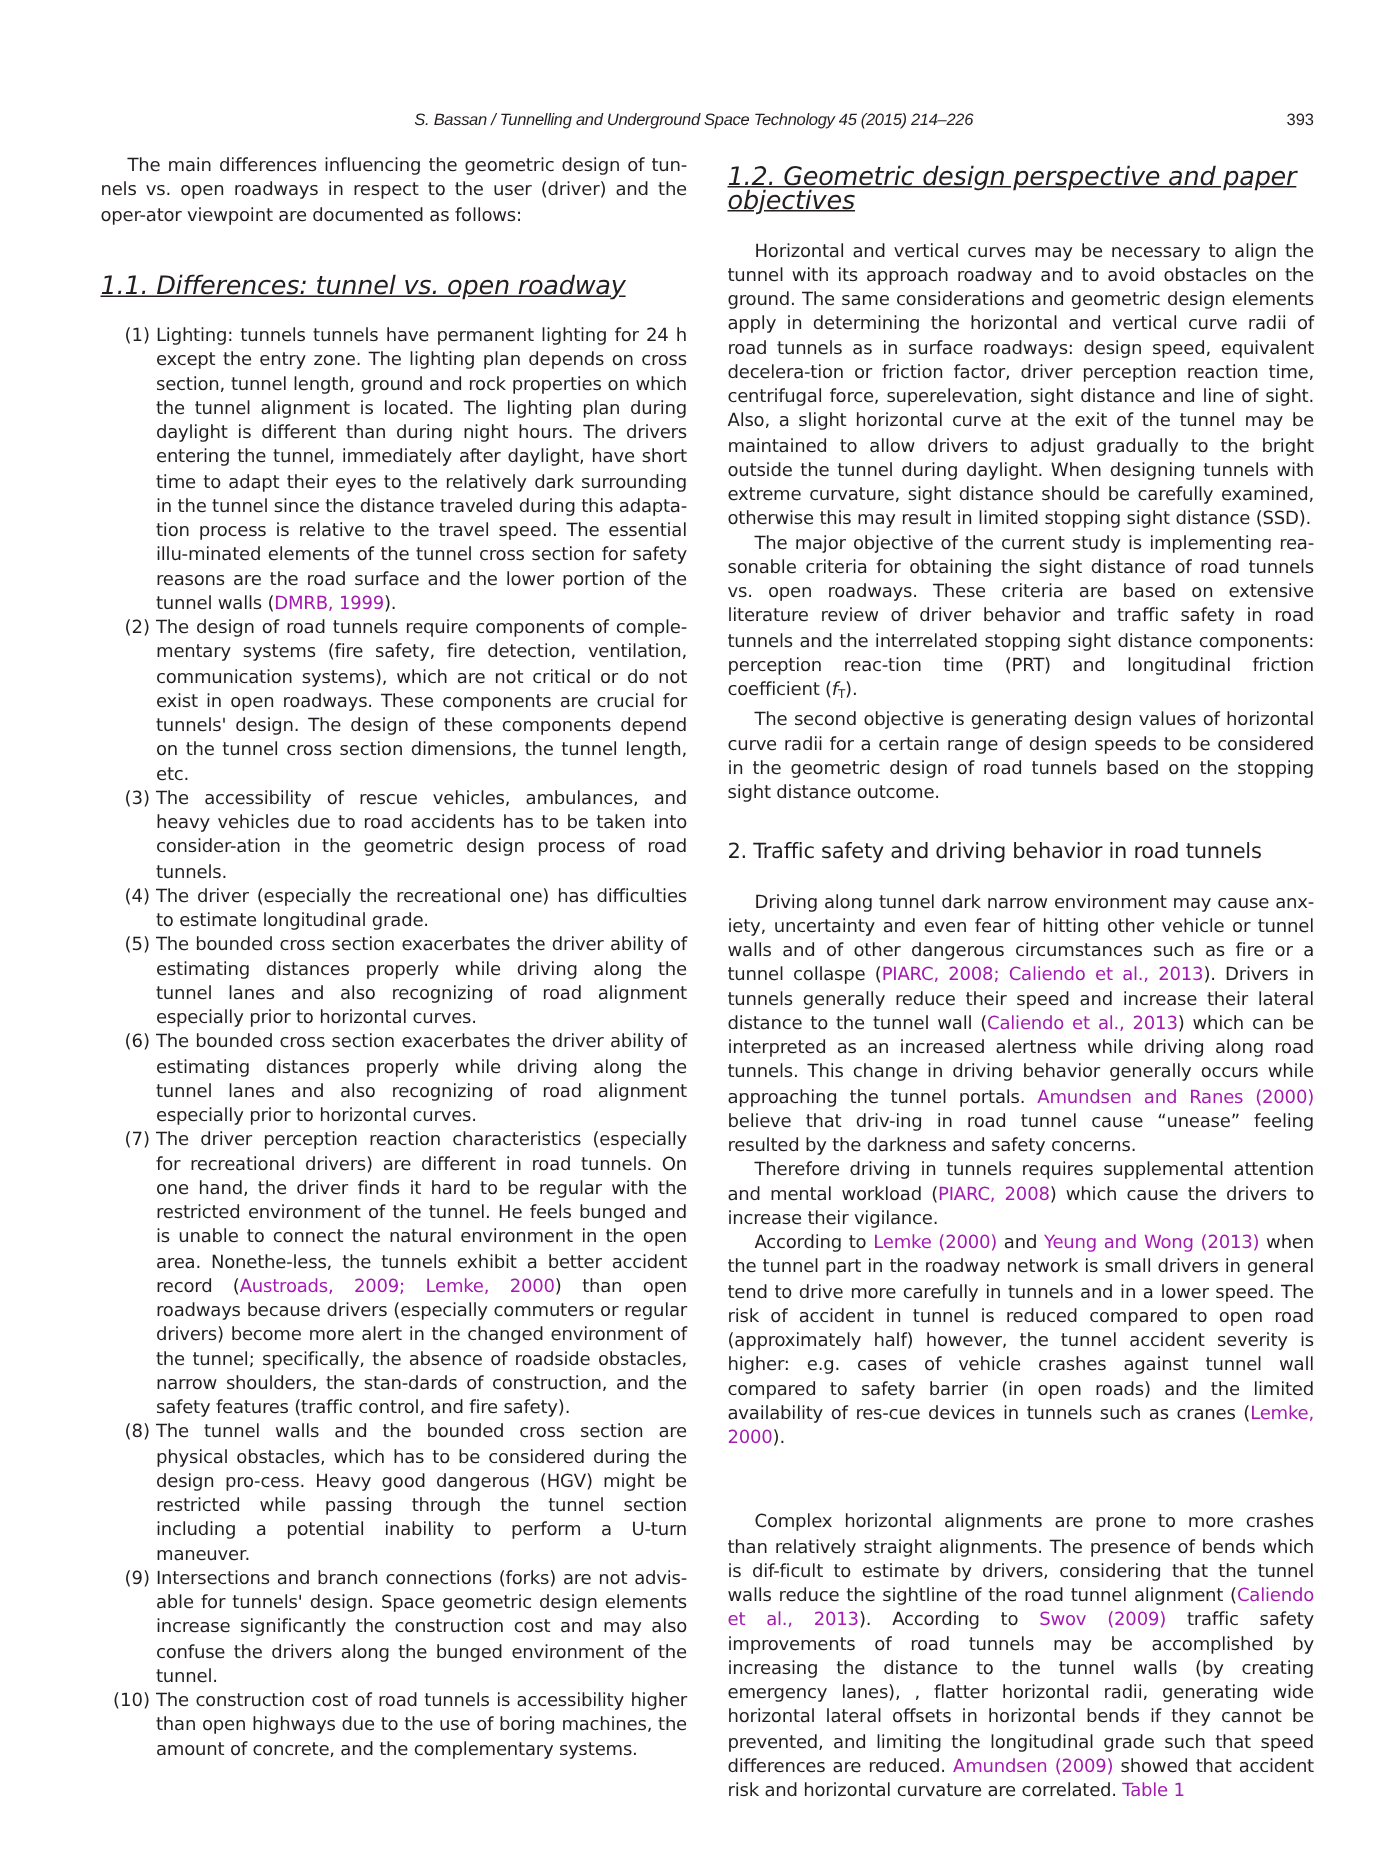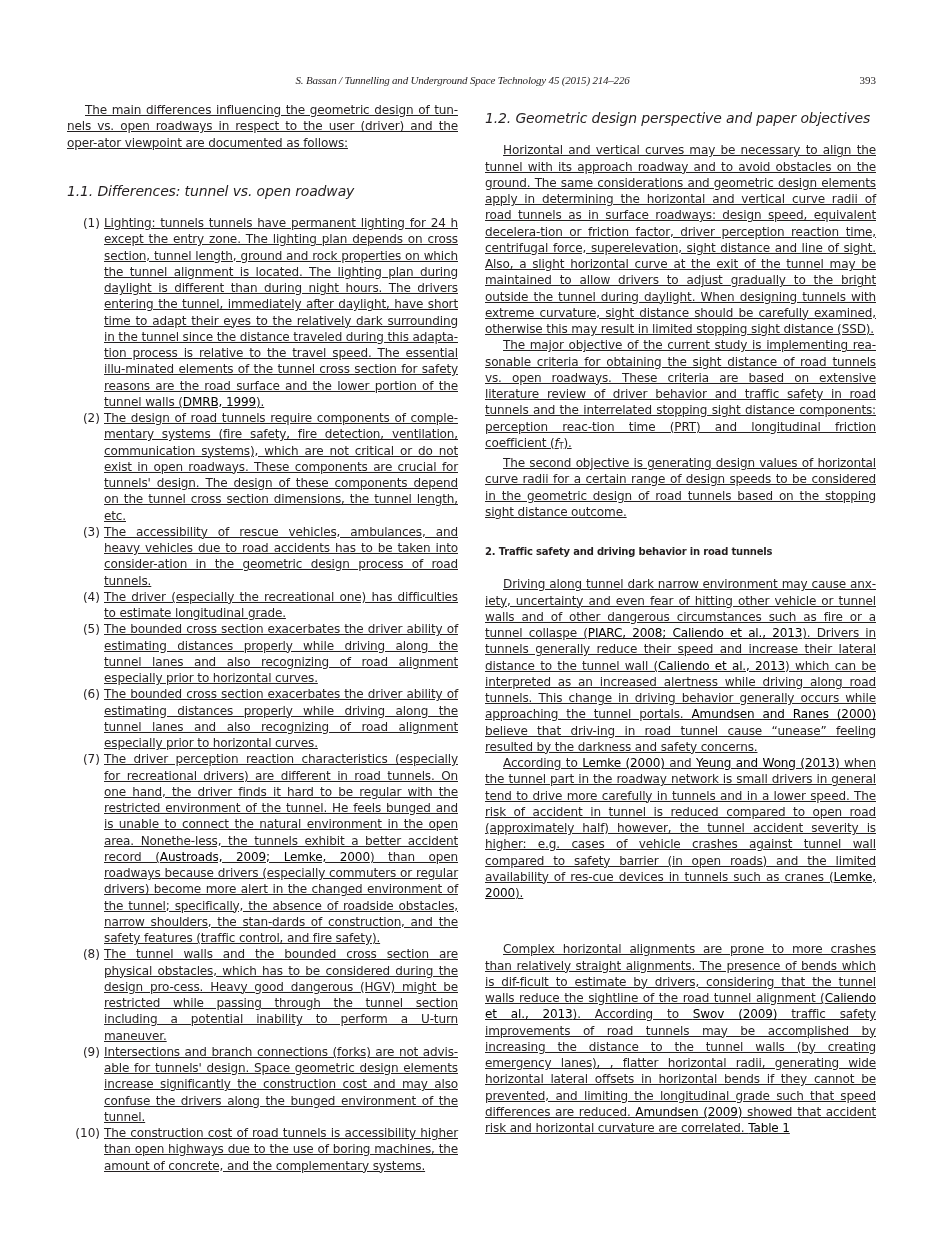--- a/index.html
+++ b/index.html
@@ -3,45 +3,45 @@
 <meta charset="utf-8">
 <style>
   html, body { margin: 0; padding: 0; background: #ffffff; }
   body {
     width: 925px; height: 1234px; position: relative; overflow: hidden;
     font-family: "DejaVu Sans", sans-serif;
     color: #231f20;
   }
   .running-head {
     position: absolute; top: 74px; left: 0; width: 925px; height: 16px;
-    font-family: Liberation Serif, serif; font-style: italic; font-size: 11px;
+    font-family: Liberation Sans, sans-serif; font-style: italic; font-size: 11px;
   }
   .running-head .rh-text { position: absolute; left: 0; width: 925px; text-align: center; top: 0; letter-spacing: -0.2px; }
   .running-head .rh-page { position: absolute; right: 49px; top: 0; font-style: normal; }
 
   .col { position: absolute; top: 102px; width: 391px; }
   .col-left { left: 67px; }
   .col-right { left: 485px; }
 
   .p {
     font-size: 12.05px; line-height: 16.25px; text-align: justify;
     margin: 0; letter-spacing: -0.15px;
     hyphens: manual;
-    text-decoration: underline;
   }
   .p.indent { text-indent: 18px; }
   .h-italic {
-    font-style: italic; font-size: 14px; line-height: 16.25px; margin: 0;
+    font-style: italic; font-size: 17px; line-height: 16.25px; margin: 0;
     letter-spacing: -0.15px;
+    text-decoration: underline;
   }
   .h-bold {
-    font-weight: bold; font-size: 10px; line-height: 16.25px; margin: 0;
+    font-weight: normal; font-size: 14px; line-height: 16.25px; margin: 0;
     letter-spacing: -0.2px;
   }
-  a.ref { color: #000000; text-decoration: none; }
+  a.ref { color: #a21caf; text-decoration: none; }
 
   ol.list { list-style: none; margin: 0; padding: 0; }
   ol.list li { position: relative; padding-left: 37px; }
   ol.list li .num {
     position: absolute; left: 0; width: 33px; text-align: right;
     font-size: 12.05px; line-height: 16.25px;
   }
   sub.sub { font-size: 8px; vertical-align: -2px; font-style: normal; }
 </style>
 </head>
@@ -111,20 +111,21 @@
   <p class="p indent">Horizontal and vertical curves may be necessary to align the tunnel with its approach roadway and to avoid obstacles on the ground. The same considerations and geometric design elements apply in determining the horizontal and vertical curve radii of road tunnels as in surface roadways: design speed, equivalent decelera-tion or friction factor, driver perception reaction time, centrifugal force, superelevation, sight distance and line of sight. Also, a slight horizontal curve at the exit of the tunnel may be maintained to allow drivers to adjust gradually to the bright outside the tunnel during daylight. When designing tunnels with extreme curvature, sight distance should be carefully examined, otherwise this may result in limited stopping sight distance (SSD).</p>
   <p class="p indent"><span>The major objective of the current study is implementing rea-sonable criteria for obtaining the sight distance of road tunnels vs. open roadways. These criteria are based on extensive literature review of driver behavior and traffic safety in road tunnels and the interrelated stopping sight distance components: perception reac-tion time (PRT) and longitudinal friction coefficient (</span><i><span>f</span><sub class="sub">T</sub></i><span>).</span></p>
   <p class="p indent">The second objective is generating design values of horizontal curve radii for a certain range of design speeds to be considered in the geometric design of road tunnels based on the stopping sight distance outcome.</p>
 
   <div style="height:24px"></div>
   <p class="h-bold">2. Traffic safety and driving behavior in road tunnels</p>
   <div style="height:16px"></div>
 
   <p class="p indent"><span>Driving along tunnel dark narrow environment may cause anx-iety, uncertainty and even fear of hitting other vehicle or tunnel walls and of other dangerous circumstances such as fire or a tunnel collaspe (</span><a class="ref">PIARC, 2008; Caliendo et al., 2013</a><span>). Drivers in tunnels generally reduce their speed and increase their lateral distance to the tunnel wall (</span><a class="ref">Caliendo et al., 2013</a><span>) which can be interpreted as an increased alertness while driving along road tunnels. This change in driving behavior generally occurs while approaching the tunnel portals. </span><a class="ref">Amundsen and Ranes (2000)</a><span> believe that driv-ing in road tunnel cause “unease” feeling resulted by the darkness and safety concerns.</span></p>
 
+  <p class="p indent"><span>Therefore driving in tunnels requires supplemental attention and mental workload (</span><a class="ref">PIARC, 2008</a><span>) which cause the drivers to increase their vigilance.</span></p>
 
   <p class="p indent"><span>According to </span><a class="ref">Lemke (2000)</a><span> and </span><a class="ref">Yeung and Wong (2013)</a><span> when the tunnel part in the roadway network is small drivers in general tend to drive more carefully in tunnels and in a lower speed. The risk of accident in tunnel is reduced compared to open road (approximately half) however, the tunnel accident severity is higher: e.g. cases of vehicle crashes against tunnel wall compared to safety barrier (in open roads) and the limited availability of res-cue devices in tunnels such as cranes (</span><a class="ref">Lemke, 2000</a><span>).</span></p>
 
   <div style="height:24px"></div>
   <div style="height:16px"></div>
 
   <p class="p indent"><span>Complex horizontal alignments are prone to more crashes than relatively straight alignments. The presence of bends which is dif-ficult to estimate by drivers, considering that the tunnel walls reduce the sightline of the road tunnel alignment (</span><a class="ref">Caliendo et al., 2013</a><span>). According to </span><a class="ref">Swov (2009)</a><span> traffic safety improvements of road tunnels may be accomplished by increasing the distance to the tunnel walls (by creating emergency lanes), , flatter horizontal radii, generating wide horizontal lateral offsets in horizontal bends if they cannot be prevented, and limiting the longitudinal grade such that speed differences are reduced. </span><a class="ref">Amundsen (2009)</a><span> showed that accident risk and horizontal curvature are correlated. </span><a class="ref">Table 1</a></p>
 </div>
 
 </body></html>

